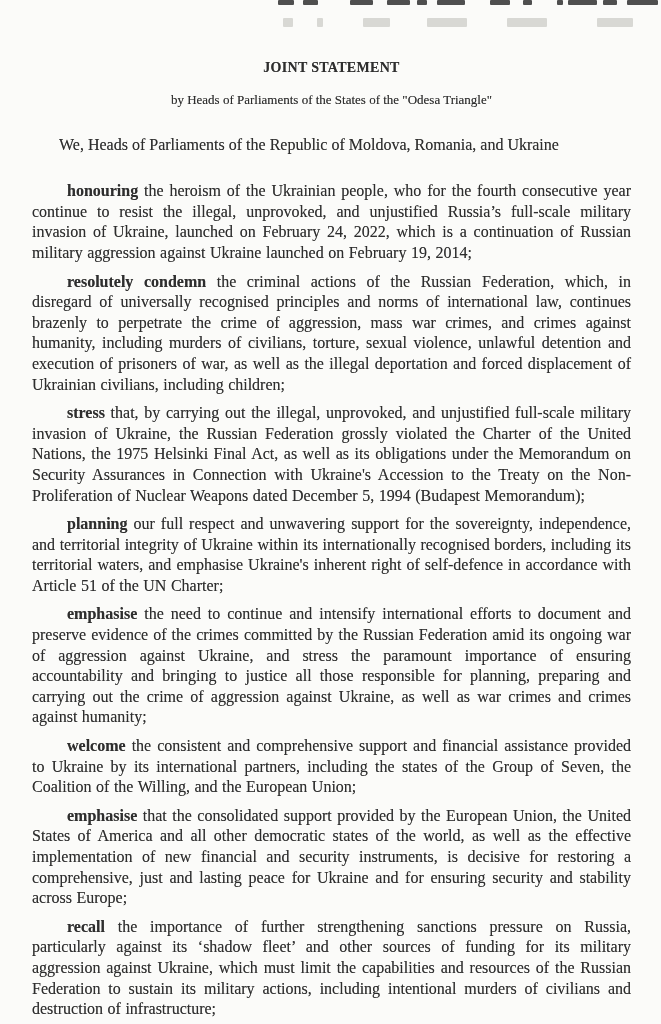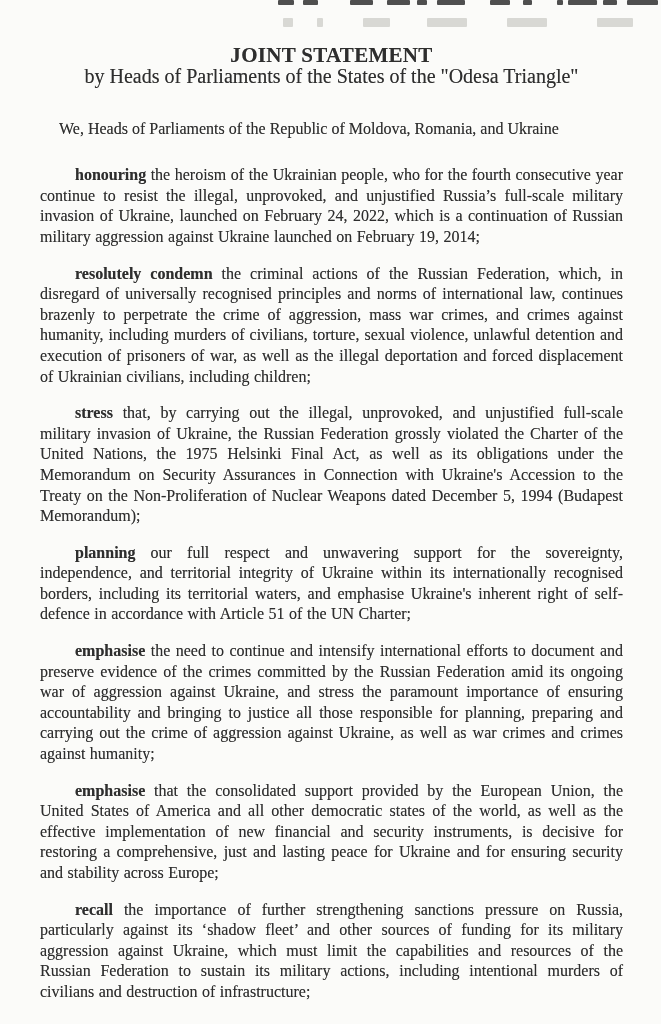--- a/index.html
+++ b/index.html
@@ -10,40 +10,40 @@
     background: #fbfbf9;
     overflow: hidden;
     font-family: "Liberation Serif", "DejaVu Serif", serif;
     color: #2e2e2e;
     text-shadow: 0 0 0.6px rgba(55,55,55,0.5);
   }
   .artifacts { position: absolute; top: 0; left: 0; width: 100%; height: 32px; }
   .artifact { position: absolute; border-radius: 1px; }
   .doc { padding: 45px 22px 0 24px; }
   .title {
-    font-size: 21px;
+    font-size: 14px;
     font-weight: bold;
     text-align: center;
     letter-spacing: 0.3px;
-    margin: 0;
+    margin: 12px;
     line-height: 21px;
   }
   .subtitle {
-    font-size: 20px;
+    font-size: 13px;
     text-align: center;
     line-height: 20.6px;
   }
   .salutation {
-    margin: 32px 0 26px;
+    margin: 24px 0 26px;
     font-size: 16px;
     line-height: 20.6px;
     text-indent: 35px;
   }
   .body-para {
-    margin: 16px;
+    margin: 8px;
     font-size: 16px;
     line-height: 20.6px;
     text-align: justify;
     text-indent: 35px;
     word-spacing: 0.5px;
   }
   .body-para b { font-weight: bold; }
 </style>
 </head>
 <body>
@@ -78,18 +78,19 @@
 
 
     <p class="salutation">We, Heads of Parliaments of the Republic of Moldova, Romania, and Ukraine</p>
 
     <div id="paragraphs">
         <p class="body-para"><b>honouring</b> the heroism of the Ukrainian people, who for the fourth consecutive year continue to resist the illegal, unprovoked, and unjustified Russia’s full-scale military invasion of Ukraine, launched on February 24, 2022, which is a continuation of Russian military aggression against Ukraine launched on February 19, 2014;</p>
         <p class="body-para"><b>resolutely condemn</b> the criminal actions of the Russian Federation, which, in disregard of universally recognised principles and norms of international law, continues brazenly to perpetrate the crime of aggression, mass war crimes, and crimes against humanity, including murders of civilians, torture, sexual violence, unlawful detention and execution of prisoners of war, as well as the illegal deportation and forced displacement of Ukrainian civilians, including children;</p>
         <p class="body-para"><b>stress</b> that, by carrying out the illegal, unprovoked, and unjustified full-scale military invasion of Ukraine, the Russian Federation grossly violated the Charter of the United Nations, the 1975 Helsinki Final Act, as well as its obligations under the Memorandum on Security Assurances in Connection with Ukraine's Accession to the Treaty on the Non-Proliferation of Nuclear Weapons dated December 5, 1994 (Budapest Memorandum);</p>
         <p class="body-para"><b>planning</b> our full respect and unwavering support for the sovereignty, independence, and territorial integrity of Ukraine within its internationally recognised borders, including its territorial waters, and emphasise Ukraine's inherent right of self-defence in accordance with Article 51 of the UN Charter;</p>
         <p class="body-para"><b>emphasise</b> the need to continue and intensify international efforts to document and preserve evidence of the crimes committed by the Russian Federation amid its ongoing war of aggression against Ukraine, and stress the paramount importance of ensuring accountability and bringing to justice all those responsible for planning, preparing and carrying out the crime of aggression against Ukraine, as well as war crimes and crimes against humanity;</p>
+        <p class="body-para"><b>welcome</b> the consistent and comprehensive support and financial assistance provided to Ukraine by its international partners, including the states of the Group of Seven, the Coalition of the Willing, and the European Union;</p>
         <p class="body-para"><b>emphasise</b> that the consolidated support provided by the European Union, the United States of America and all other democratic states of the world, as well as the effective implementation of new financial and security instruments, is decisive for restoring a comprehensive, just and lasting peace for Ukraine and for ensuring security and stability across Europe;</p>
         <p class="body-para"><b>recall</b> the importance of further strengthening sanctions pressure on Russia, particularly against its ‘shadow fleet’ and other sources of funding for its military aggression against Ukraine, which must limit the capabilities and resources of the Russian Federation to sustain its military actions, including intentional murders of civilians and destruction of infrastructure;</p>
       </div>
   </div>
 
 </div>
 
 </body></html>

